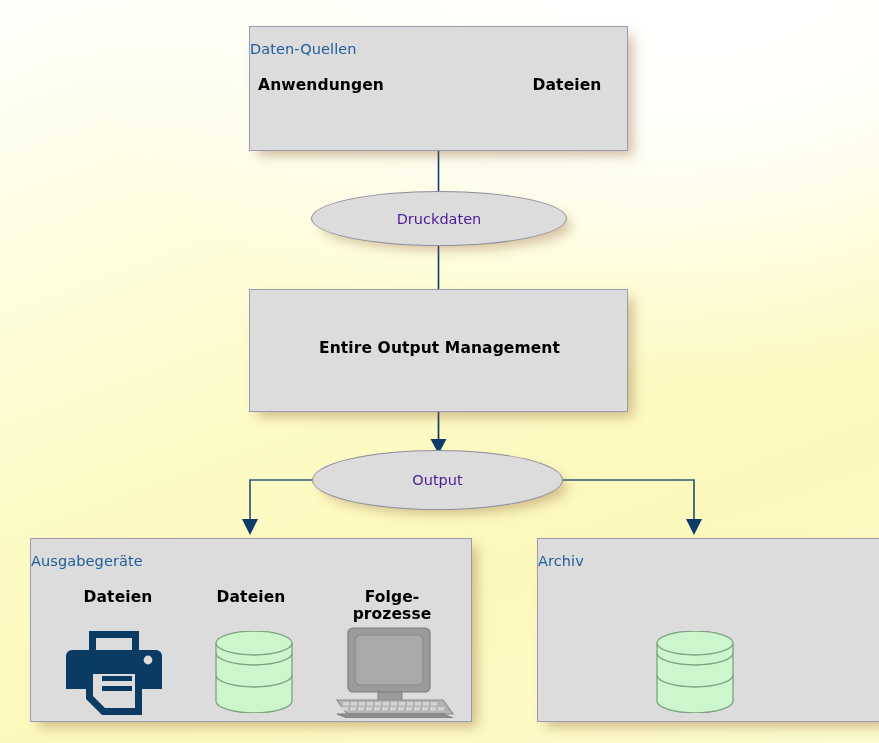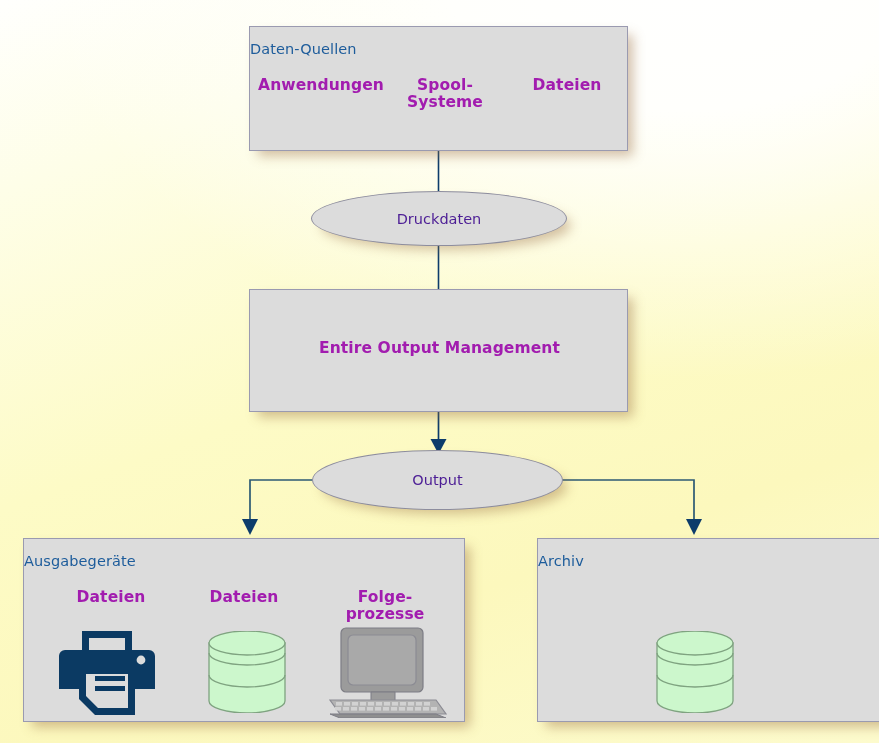--- a/index.html
+++ b/index.html
@@ -35,21 +35,21 @@
     left: 0;
     right: 0;
     color: #1d5c9b;
     font-size: 14.5px;
     font-weight: 400;
     letter-spacing: .1px;
   }
   .node-label {
     position: absolute;
     text-align: center;
-    color: #a21caf;
+    color: #000000;
     font-weight: bold;
     font-size: 15.5px;
     line-height: 1.08;
     letter-spacing: .1px;
   }
 
   
   .ellipse {
     position: absolute;
     box-sizing: border-box;
@@ -99,38 +99,36 @@
     <path d="M318 480 L250 480 L250 522" fill="none" stroke="#2c5a74" stroke-width="1.7"></path>
     <polygon points="242,519 258,519 250,535" fill="#0d3c6b"></polygon>
 
     <path d="M558 480 L694 480 L694 522" fill="none" stroke="#2c5a74" stroke-width="1.7"></path>
     <polygon points="686,519 702,519 694,535" fill="#0d3c6b"></polygon>
   </svg>
 
   <div class="node" style="left:249px; top:26px; width:379px; height:125px;">
     <div class="node-title" style="top:14px;">Daten-Quellen</div>
     <div class="node-label" style="left:6px; top:50px; width:130px;">Anwendungen</div>
-    <div class="node-label" style="left:140px; top:50px; width:110px; white-space:pre-line;">Spool-
-Systeme</div>
     <div class="node-label" style="left:258px; top:50px; width:118px;">Dateien</div>
   </div>
 
   <div class="ellipse" style="left:311px; top:191px; width:256px; height:55px;">
     <span>Druckdaten</span>
   </div>
 
   <div class="node" style="left:249px; top:289px; width:379px; height:123px;padding-left:20px;">
     <div class="node-label" style="left:0; top:50px; width:379px; font-size:15.5px;">Entire Output Management</div>
   </div>
 
   <div class="ellipse" style="left:312px; top:450px; width:251px; height:60px;">
     <span>Output</span>
   </div>
 
-  <div class="node" style="left:23px; top:538px; width:442px; height:184px;">
+  <div class="node" style="left:30px; top:538px; width:442px; height:184px;">
     <div class="node-title" style="top:14px;">Ausgabegeräte</div>
 
     <div class="node-label" style="left:12px; top:50px; width:150px;">Dateien</div>
     <div class="node-label" style="left:145px; top:50px; width:150px;">Dateien</div>
     <div class="node-label" style="left:288px; top:50px; width:146px; white-space:pre-line;">Folge-
 prozesse</div>
 
     <div class="icon-wrap" style="left:33px; top:90px; width:100px; height:86px;">
       <svg width="100" height="86" viewBox="0 0 100 86" xmlns="http://www.w3.org/2000/svg">
         <g fill="#0b3a63">

